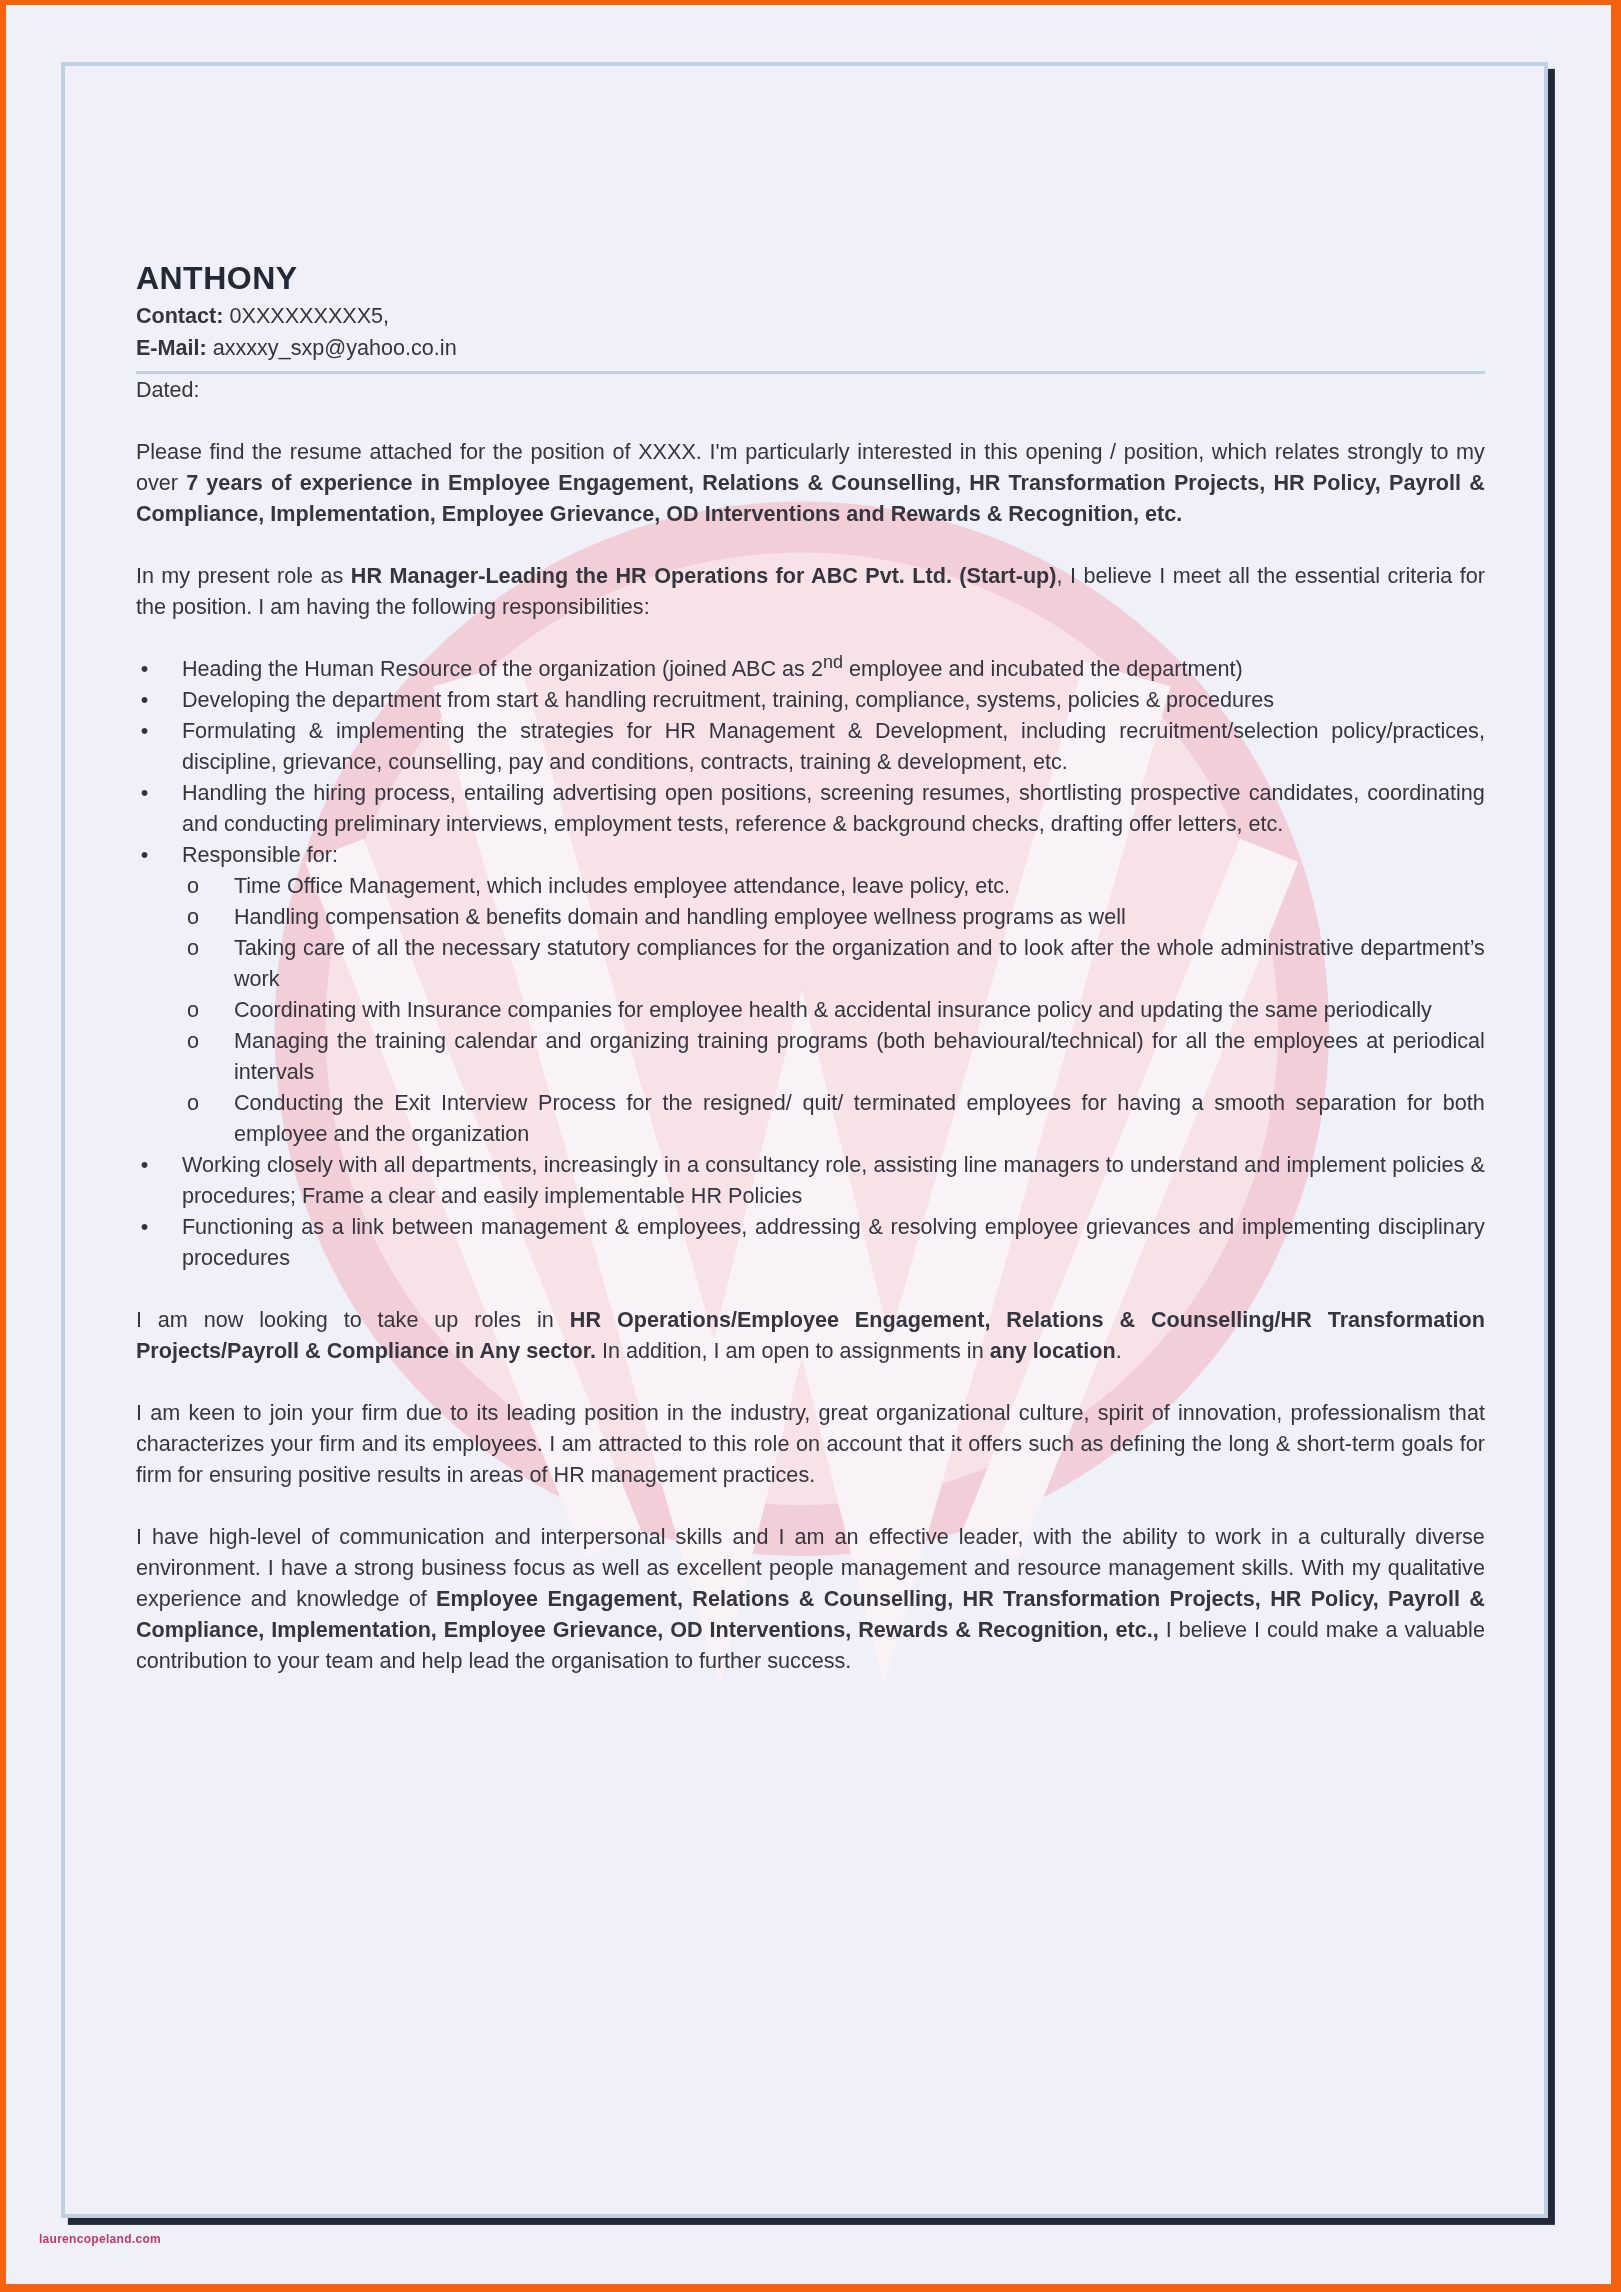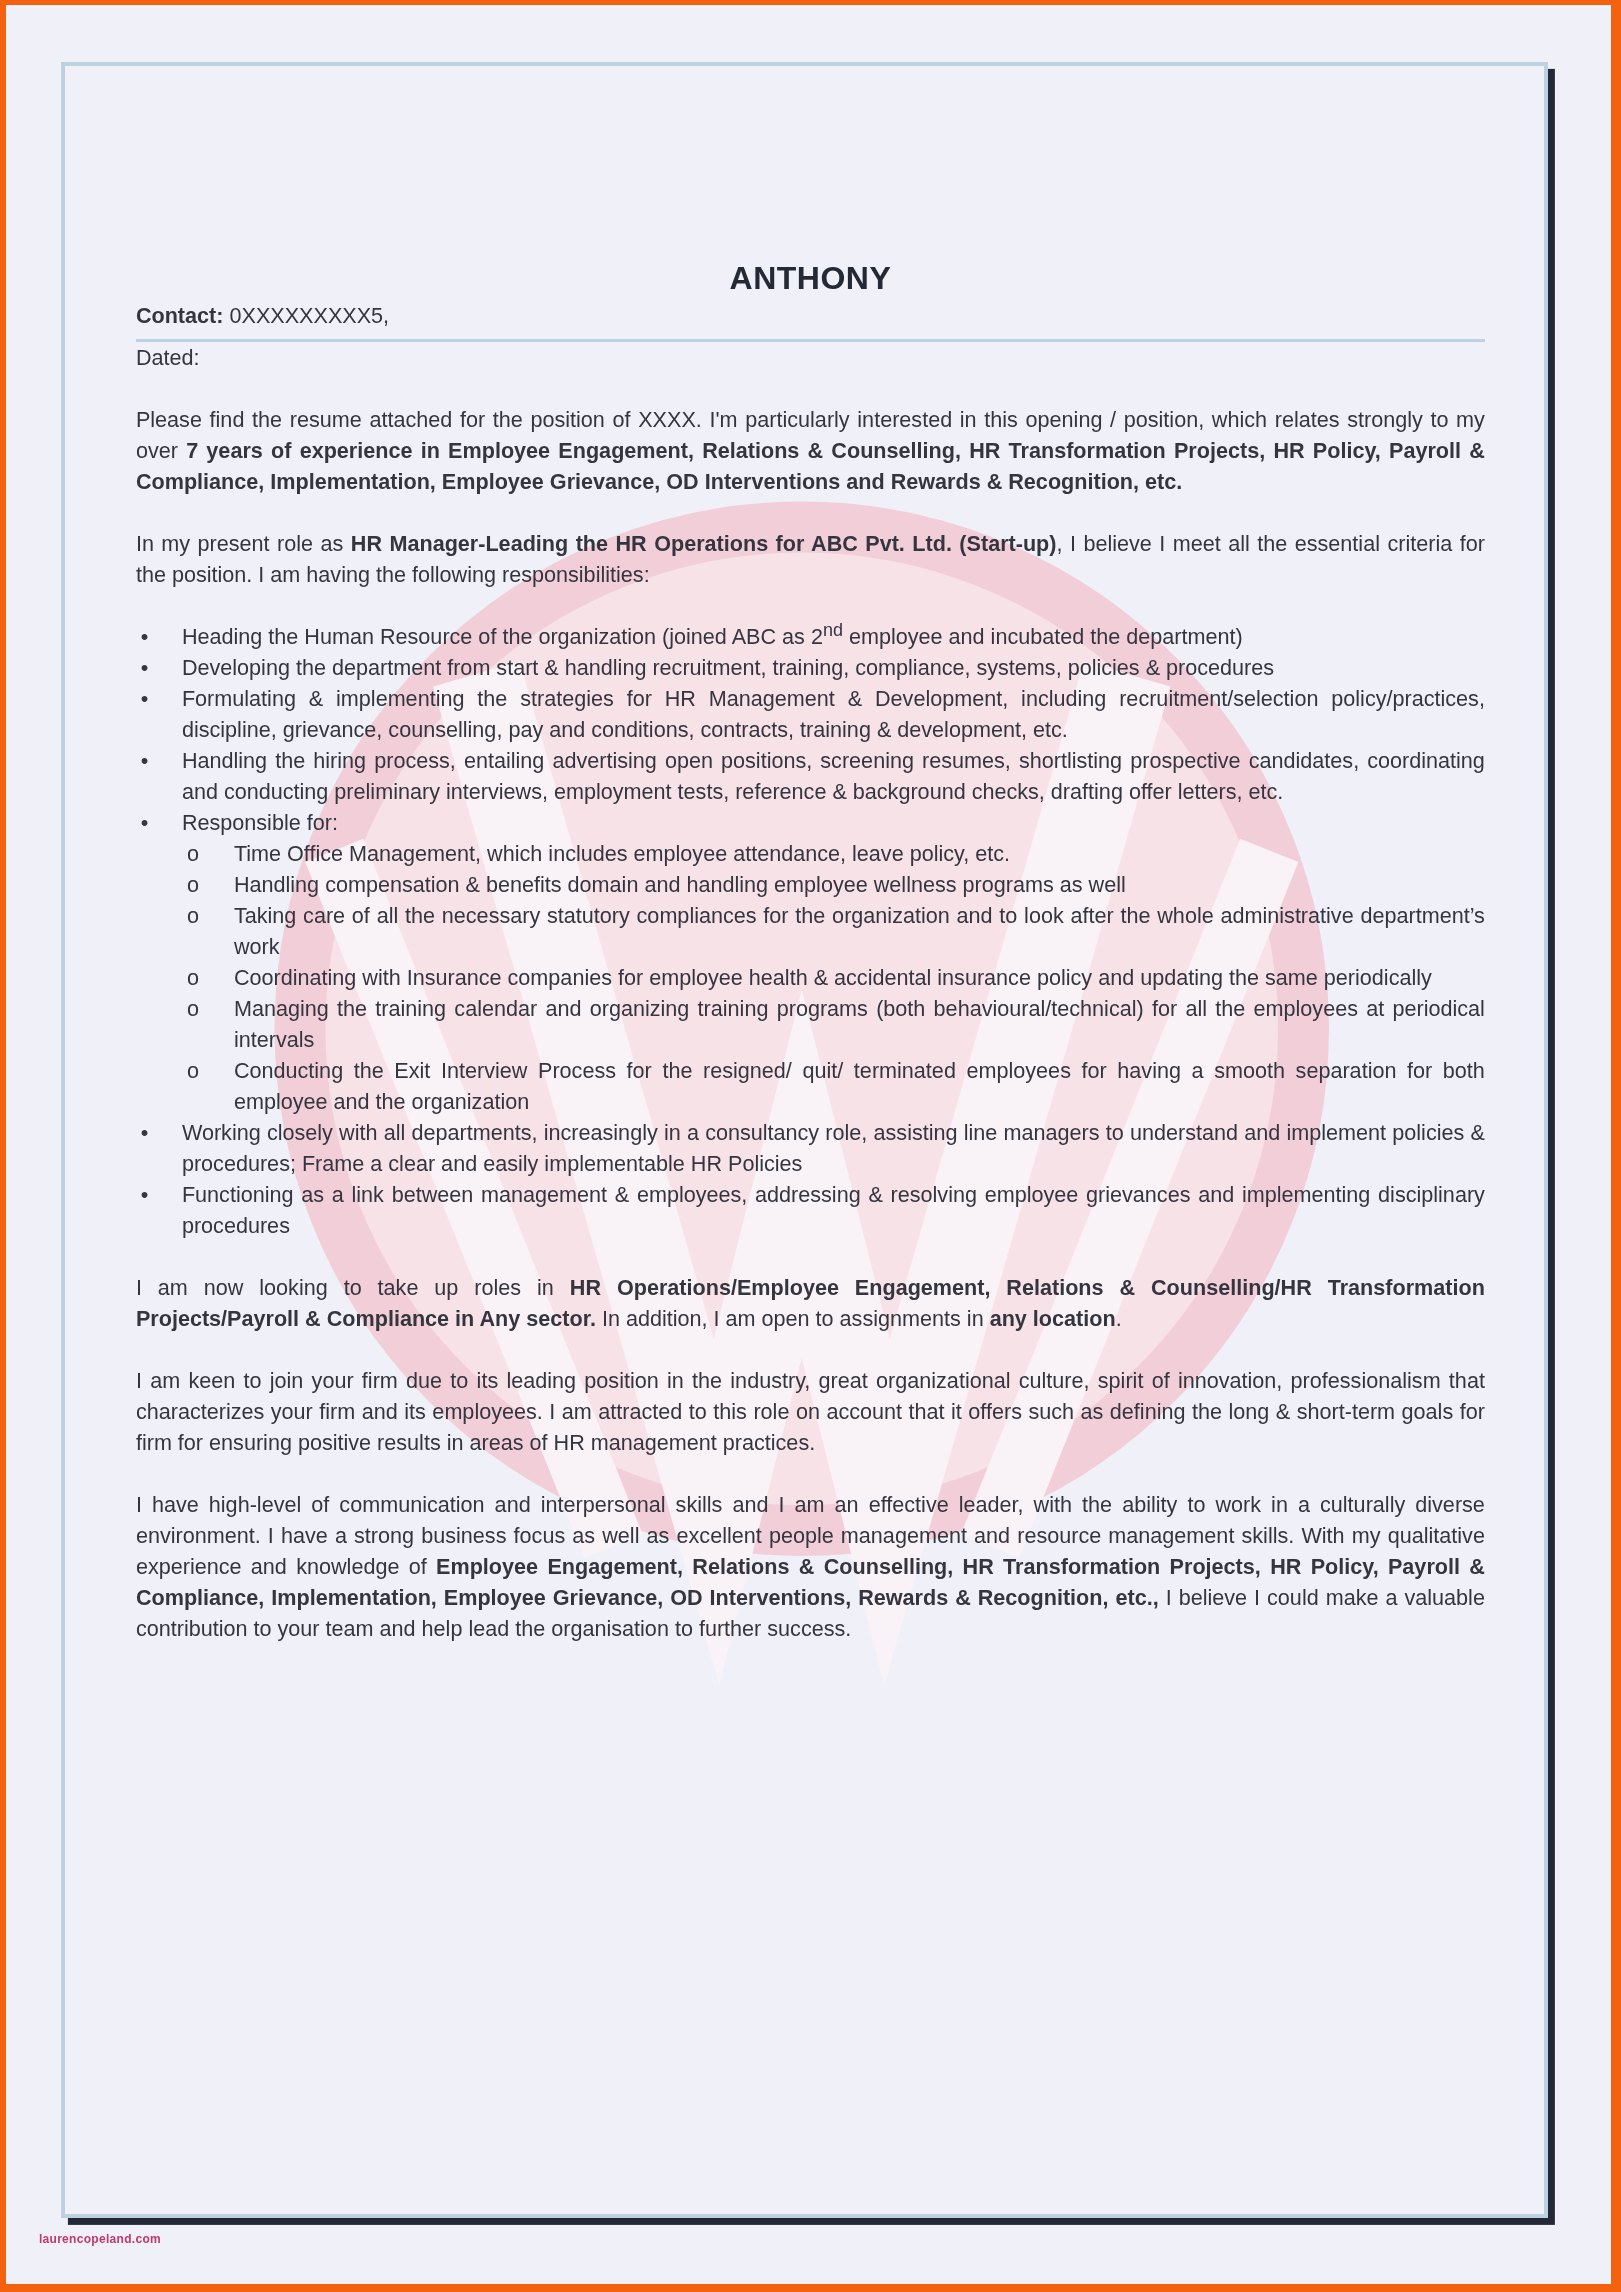--- a/index.html
+++ b/index.html
@@ -46,21 +46,21 @@
     pointer-events:none;
   }
   .content{
     position:relative;
     z-index:2;
     padding:191px 59px 0 71px;
     font-size:21.6px;
     line-height:31px;
   }
   .title{
-    text-align:center;
+    text-align:left;
     font-size:32px;
     line-height:43px;
     font-weight:bold;
     color:var(--title-ink);
     letter-spacing:0.5px;
   }
   .contact-line{line-height:32px;}
   .contact-line b{font-weight:bold;}
   .hdr-divider{
     height:2.9px;
@@ -109,20 +109,21 @@
       <path d="M 330 250 L 575 1105 L 662 760 L 749 1105 L 994 250" fill="none" stroke="var(--wm-white)" stroke-width="92" stroke-linejoin="miter" stroke-miterlimit="12"></path>
       <path d="M 185 430 L 470 1140" fill="none" stroke="var(--wm-white)" stroke-width="64"></path>
       <path d="M 1139 430 L 854 1140" fill="none" stroke="var(--wm-white)" stroke-width="64"></path>
     </svg>
 
     <div class="content">
       <div class="title">ANTHONY</div>
 
       <div class="contact-line"><b>Contact:</b><span> 0XXXXXXXXX5,</span></div>
 
+      <div class="contact-line"><b>E-Mail:</b><span> axxxxy_sxp@yahoo.co.in</span></div>
 
       <div class="hdr-divider"></div>
 
       <div class="block">Dated:</div>
 
       <div id="body-blocks">
           <p class="para"><span>Please find the resume attached for the position of XXXX. I'm particularly interested in this opening / position, which relates strongly to my over </span><b>7 years of experience in Employee Engagement, Relations &amp; Counselling, HR Transformation Projects, HR Policy, Payroll &amp; Compliance, Implementation, Employee Grievance, OD Interventions and Rewards &amp; Recognition, etc.</b></p>
           <p class="para"><span>In my present role as </span><b>HR Manager-Leading the HR Operations for ABC Pvt. Ltd. (Start-up)</b><span>, I believe I meet all the essential criteria for the position. I am having the following responsibilities:</span></p>
           <ul class="blist">
             <li><span class="marker">•</span><span><span>Heading the Human Resource of the organization (joined ABC as 2</span><sup>nd</sup><span> employee and incubated the department)</span></span></li>

